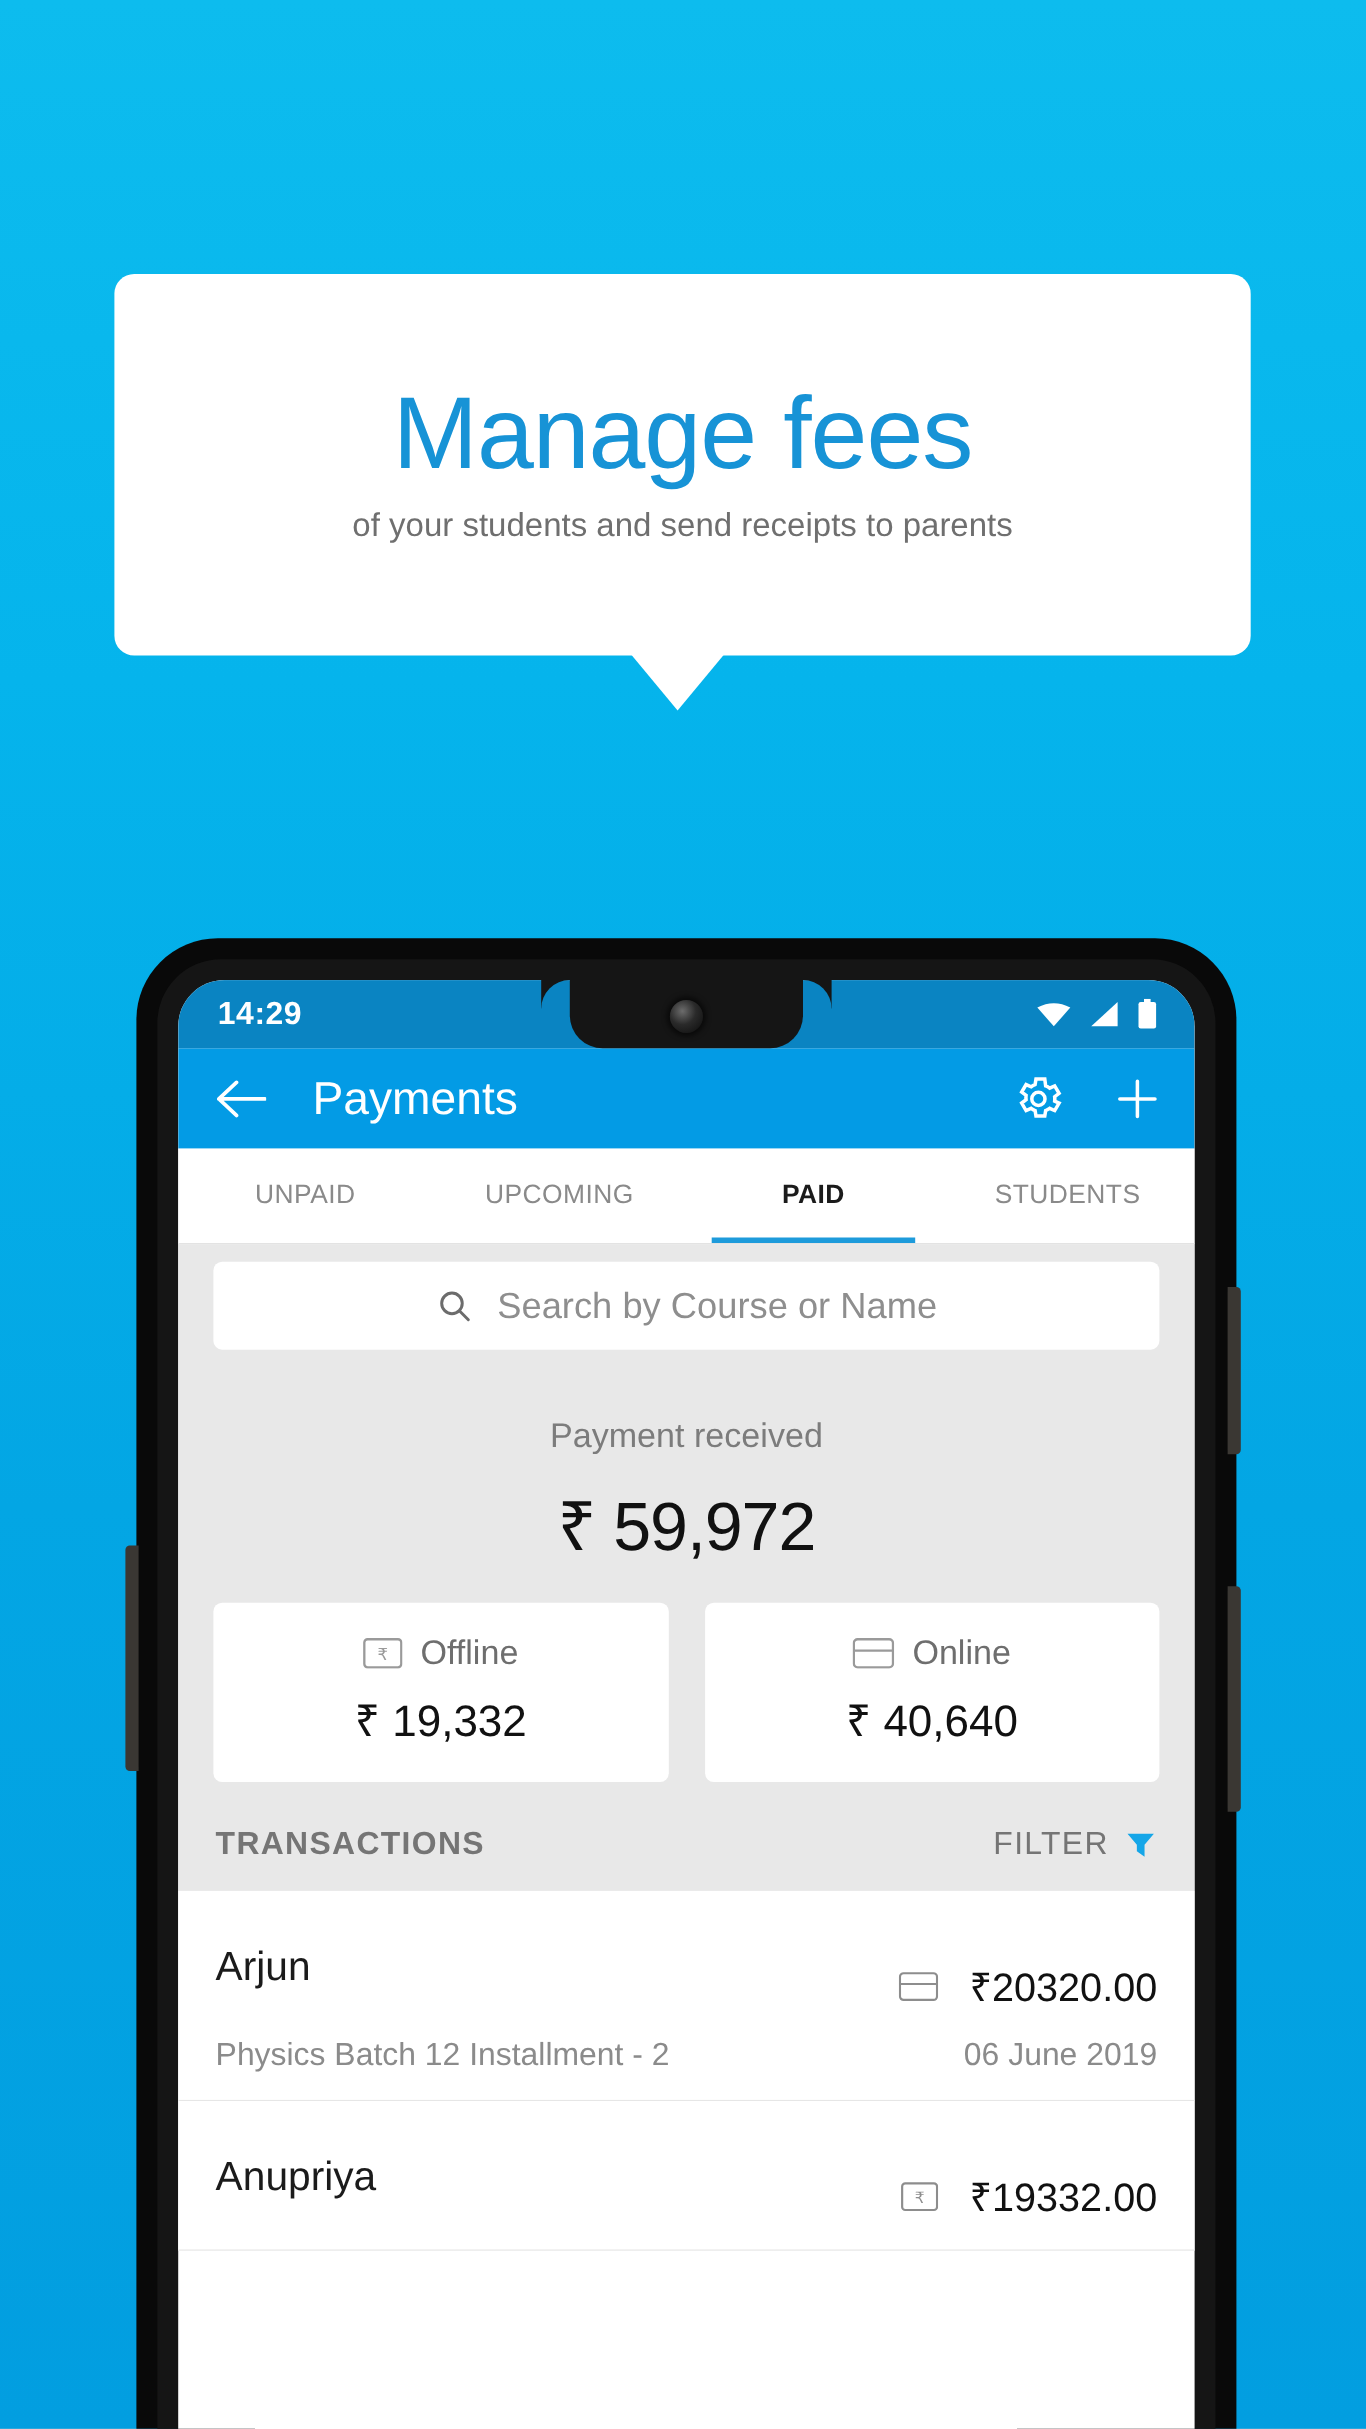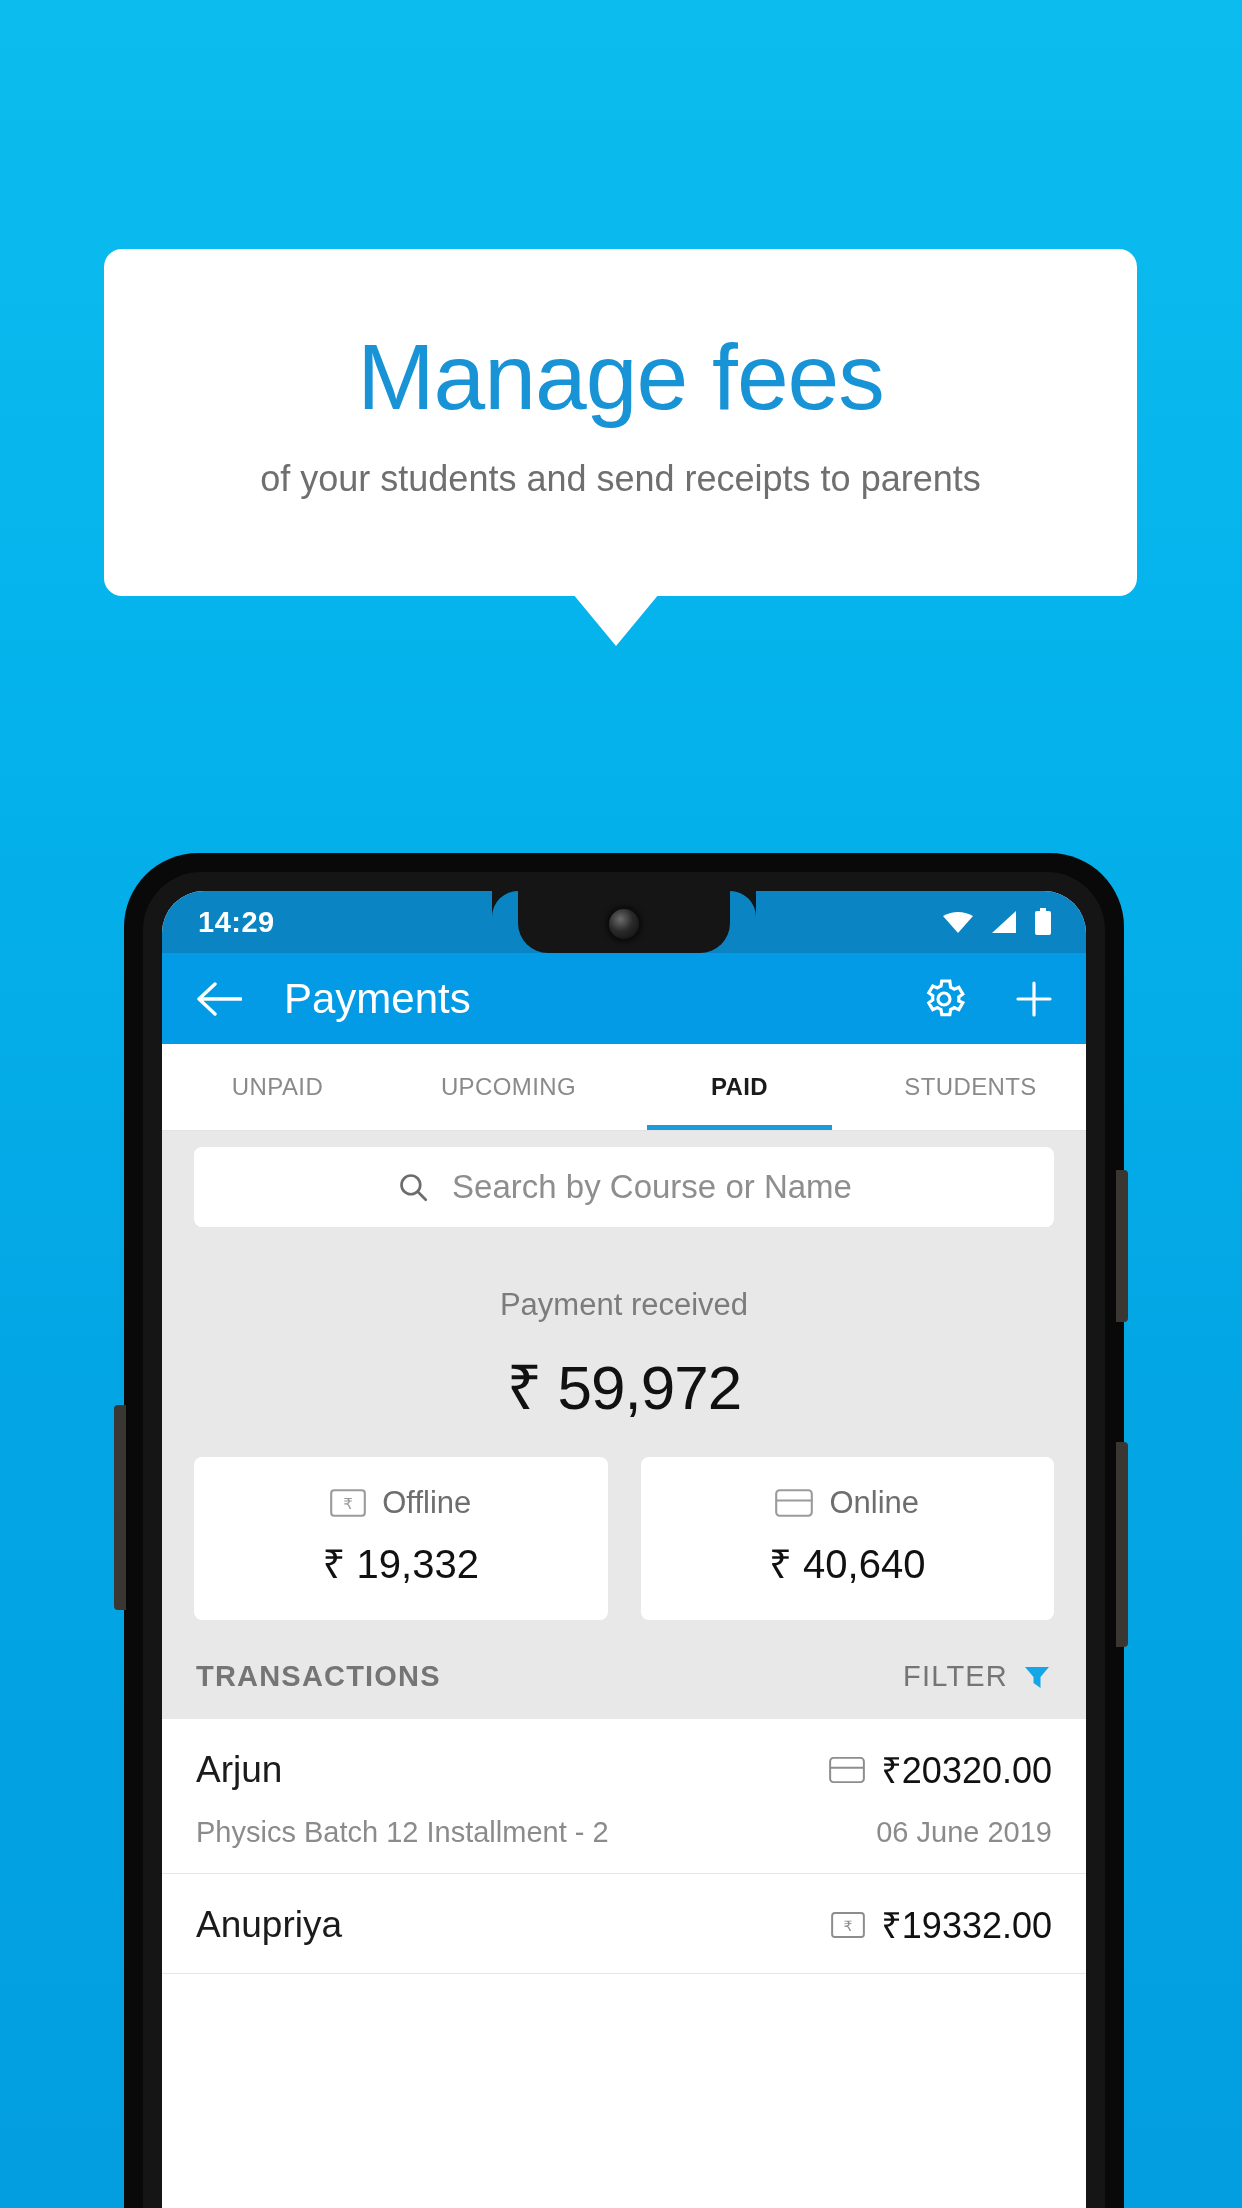--- a/index.html
+++ b/index.html
@@ -15,21 +15,21 @@
     position:absolute;left:104px;top:249px;width:1033px;height:347px;
     background:#ffffff;border-radius:18px;
     display:flex;flex-direction:column;align-items:center;justify-content:center;
     box-sizing:border-box;
   }
   #promo-title{
     font-size:93px;color:#1793D6;font-weight:400;letter-spacing:-1px;
     line-height:1.05;margin:0 0 14px 0;
   }
   #promo-sub{
-    font-size:36px;color:#6F6F6F;font-weight:400;line-height:1.2;margin:16px;
+    font-size:30px;color:#6F6F6F;font-weight:400;line-height:1.2;margin:4px;
     text-align:center;white-space:nowrap;
   }
   #promo-tail{
     position:absolute;left:573px;top:594px;width:0;height:0;
     border-left:43px solid transparent;border-right:43px solid transparent;
     border-top:52px solid #ffffff;
   }
 
   
   #phone{
@@ -130,21 +130,21 @@
     padding:40px 34px 26px 34px;
   }
   #tx-title{font-size:29px;color:#757575;letter-spacing:1.2px;font-weight:bold;}
   #filter-btn{display:flex;align-items:center;gap:14px;font-size:29px;color:#757575;letter-spacing:1.2px;}
 
   .tx-row{
     background:#fff;padding:26px 34px 24px 34px;border-bottom:1px solid #e6e6e6;
   }
   .tx-line1{display:flex;align-items:center;justify-content:space-between;}
   .tx-name{font-size:37px;color:#1b1b1b;}
-  .tx-amt-wrap{display:flex;align-items:center;gap:16px;}
+  .tx-amt-wrap{display:flex;align-items:center;gap:28px;margin-top:36px;}
   .tx-amount{font-size:36px;color:#111;}
   .tx-line2{display:flex;align-items:flex-end;justify-content:space-between;margin-top:22px;}
   .tx-desc{font-size:29px;color:#8B8B8B;text-align:center;}
   .tx-date{font-size:29px;color:#8B8B8B;}
 
   svg{display:block;}
 </style>
 </head>
 <body>
 

